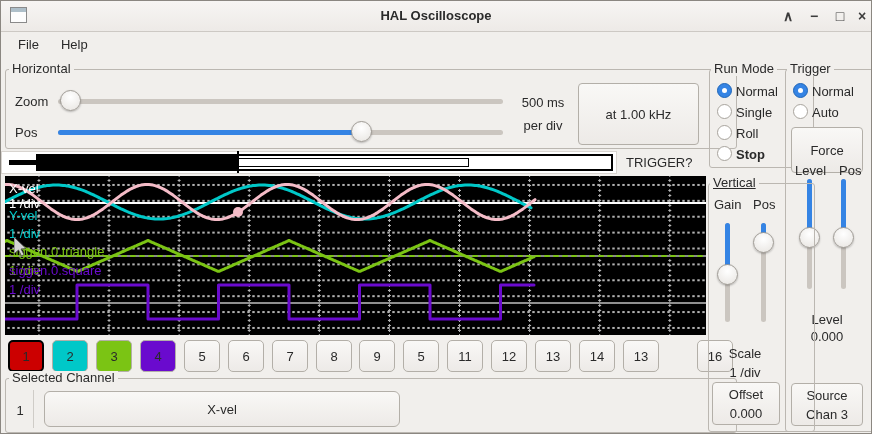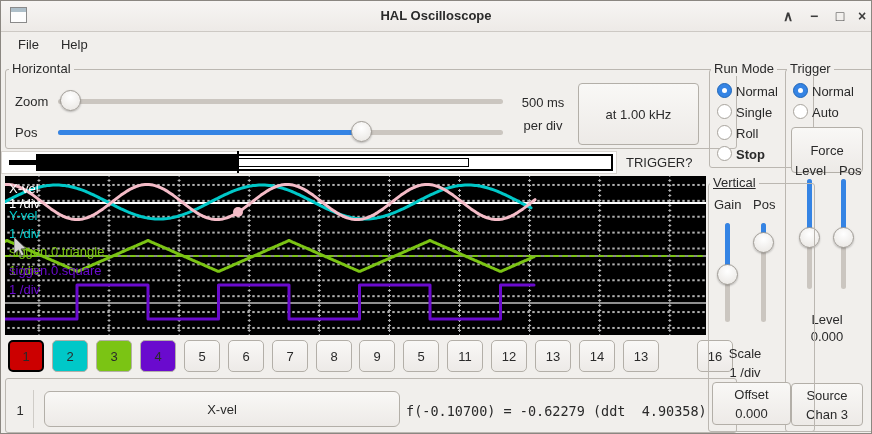--- a/index.html
+++ b/index.html
@@ -158,26 +158,26 @@
       <div class="chanbtn" style="left: 402px;">5</div>
       <div class="chanbtn" style="left: 446px;">11</div>
       <div class="chanbtn" style="left: 490px;">12</div>
       <div class="chanbtn" style="left: 534px;">13</div>
       <div class="chanbtn" style="left: 578px;">14</div>
       <div class="chanbtn" style="left: 622px;">13</div>
       <div class="chanbtn" style="left: 696px; text-align: center;">16</div>
     </div>
 
   <div class="frame" style="left:4px;top:377px;width:699px;height:53px;"></div>
+  <div class="frame-label" style="left:8px;top:370px;">Selected Channel</div>
   <div class="abs" style="left:10px;top:402px;width:18px;text-align:center;">1</div>
   <div class="sep" style="left:32px;top:389px;height:38px;"></div>
   <div class="btn" style="left:43px;top:390px;width:356px;height:36px;border-radius:6px;">
     <div>X-vel</div>
   </div>
-  <div id="readout" class="abs" style="left:405px;top:402px;">f(-0.10700) = -0.62279 (ddt  4.90358)</div>
 
   <div class="frame" id="runmode-frame" style="left:708px;top:68px;width:72px;height:97px;">
       <div class="radio-row" style="top: 13px;">
         <span class="radio sel"></span>
         <span class="radio-label">Normal</span>
       </div>
       <div class="radio-row" style="top: 34px;">
         <span class="radio"></span>
         <span class="radio-label">Single</span>
       </div>
@@ -234,18 +234,18 @@
     <div class="vfill" style="height: 50.56px;"></div>
     <div class="vthumb" style="top: 40.56px;"></div>
   </div>
   <div class="vslider" id="vpos-slider" style="left:752px;top:222px;height:99px;">
     <div class="vtrack"></div>
     <div class="vfill" style="height: 19.36px;"></div>
     <div class="vthumb" style="top: 9.36px;"></div>
   </div>
   <div class="abs" style="left:707px;top:345px;width:74px;text-align:center;">Scale</div>
   <div class="abs" style="left:707px;top:364px;width:74px;text-align:center;">1 /div</div>
-  <div class="btn" style="left:711px;top:381px;width:79px;height:43px;">
+  <div class="btn" style="left:711px;top:381px;width:68px;height:43px;">
     <div>Offset</div>
     <div>0.000</div>
   </div>
 
 </div>
 
 </body></html>

